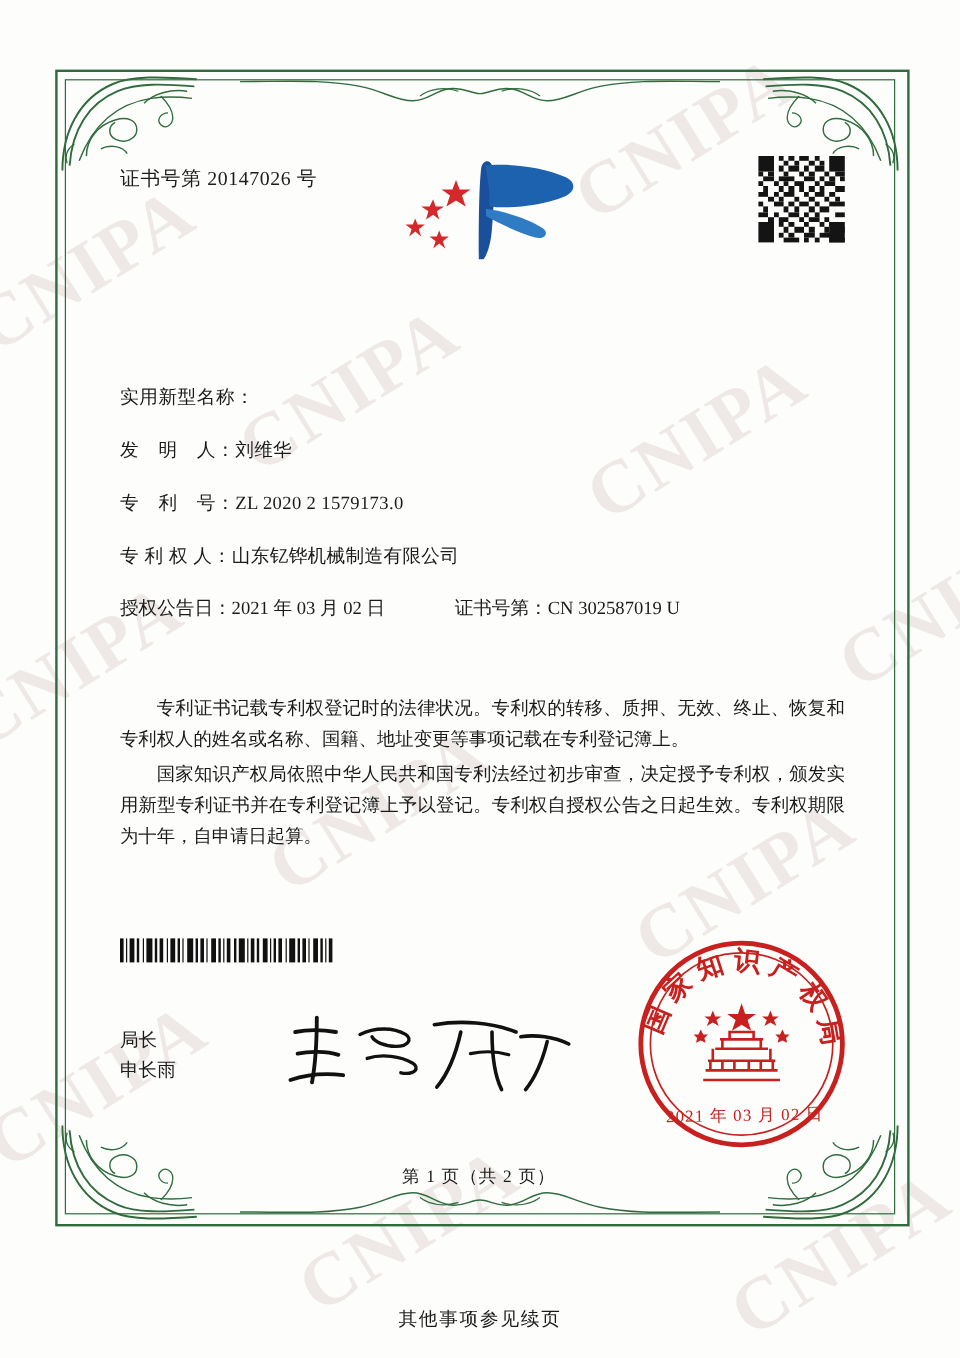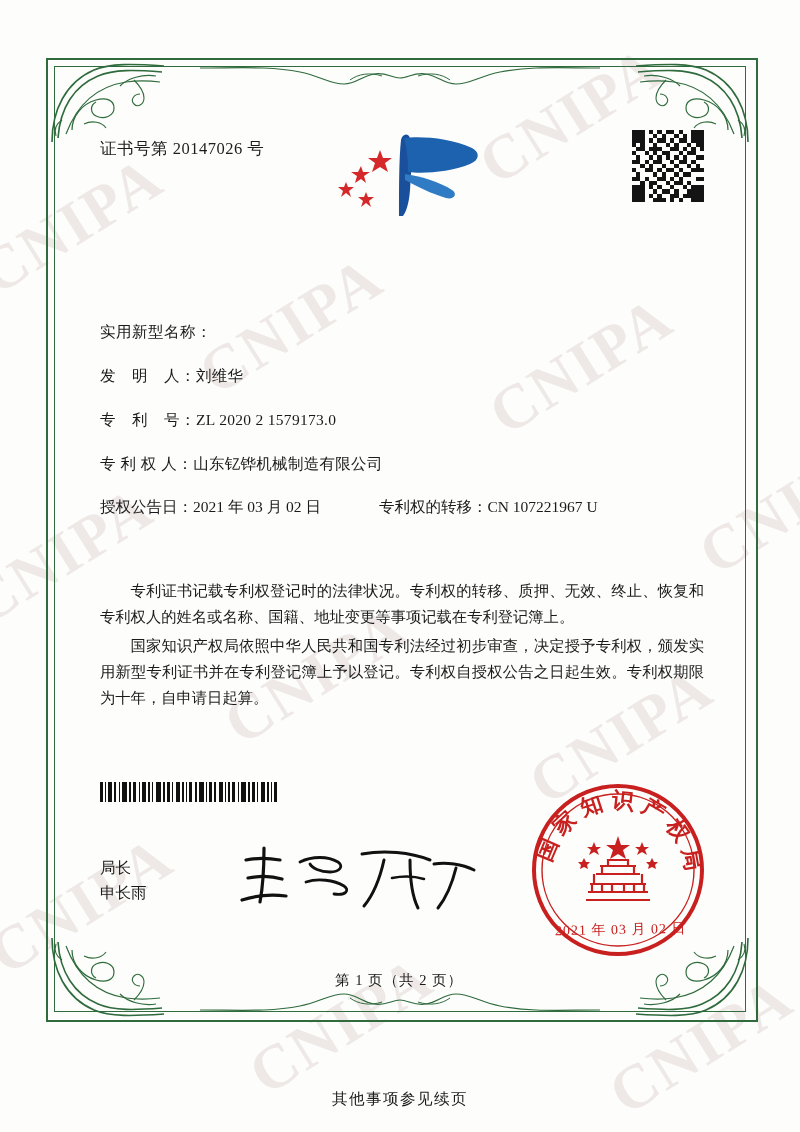--- a/index.html
+++ b/index.html
@@ -470,22 +470,22 @@
 
       <div class="field-row">
         <span class="f-label">专 利 权 人：</span>
         <span class="f-value">山东钇铧机械制造有限公司</span>
       </div>
 
 
       <div class="row-inline">
         <span>授权公告日：</span>
         <span>2021 年 03 月 02 日</span>
-        <span class="grp2">专利权的转移：</span>
-        <span>CN 107221967 U</span>
+        <span class="grp2">证书号第：</span>
+        <span>CN 302587019 U</span>
       </div>
     </div>
 
     <div class="paragraphs">
       <p>专利证书记载专利权登记时的法律状况。专利权的转移、质押、无效、终止、恢复和专利权人的姓名或名称、国籍、地址变更等事项记载在专利登记簿上。</p>
       <p>国家知识产权局依照中华人民共和国专利法经过初步审查，决定授予专利权，颁发实用新型专利证书并在专利登记簿上予以登记。专利权自授权公告之日起生效。专利权期限为十年，自申请日起算。</p>
     </div>
 
     <div class="barcode">
       <i style="width:3px"></i>

